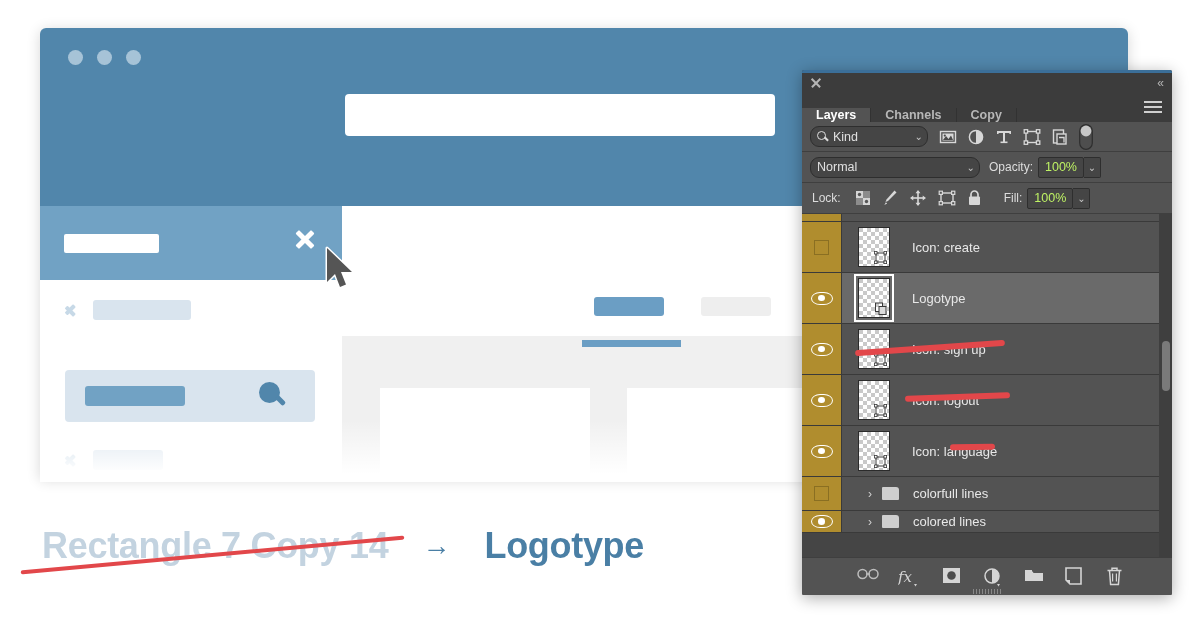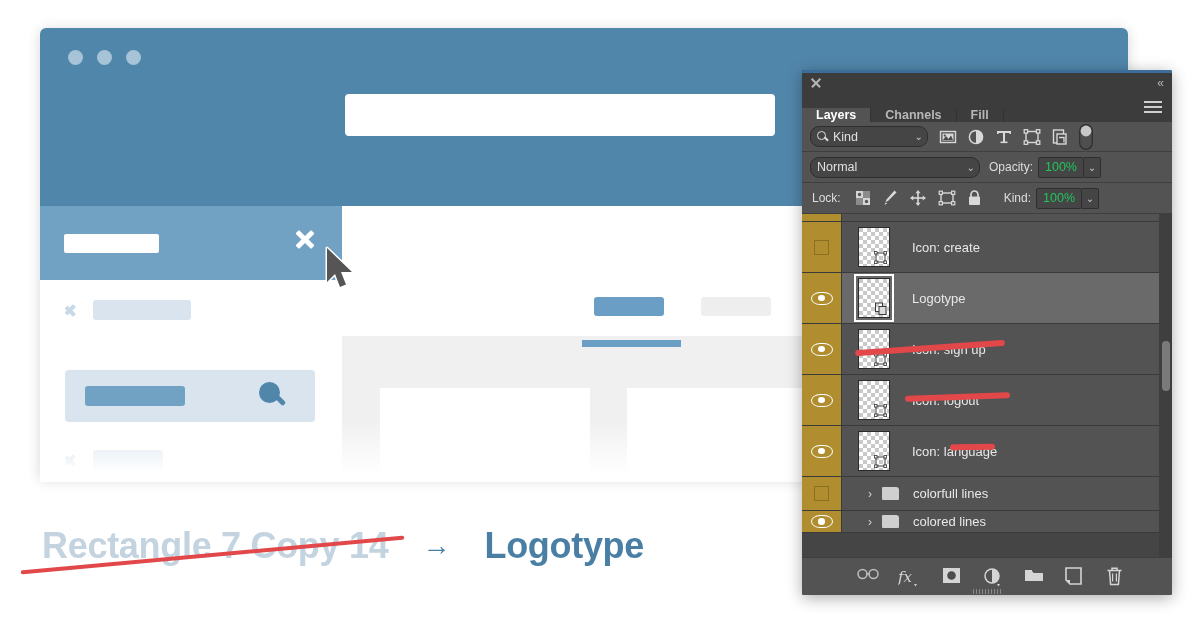--- a/index.html
+++ b/index.html
@@ -226,21 +226,21 @@
 
   .ps-row-blend {
     position:absolute; left:0; top:30px; width:100%; height:31px;
     display:flex; align-items:center; padding:0 8px;
     border-bottom:1px solid #3f3f3f;
   }
   .ps-label { font-size:12px; color:#ddd; margin:0 5px 0 9px; }
   .ps-numfield {
     width:46px; height:21px; background:#454545; border:1px solid #2e2e2e;
     border-radius:2px; display:flex; align-items:center; justify-content:center;
-    color:#22c55e; font-size:12.5px;
+    color:#bef264; font-size:12.5px;
   }
   .ps-stepper {
     width:17px; height:21px; background:#454545; border:1px solid #2e2e2e;
     border-left:none; border-radius:0 2px 2px 0;
     display:flex; align-items:center; justify-content:center;
     font-size:10px; color:#c8c8c8;
   }
 
   .ps-row-lock {
     position:absolute; left:0; top:61px; width:100%; height:31px;
@@ -397,21 +397,21 @@
   <div id="ps-accent"></div>
 
   <div class="ps-titlebar">
     <div class="ps-x"></div>
     <div class="ps-collapse">«</div>
   </div>
 
   <div class="ps-tabs">
     <div class="ps-tab active">Layers</div>
     <div class="ps-tab">Channels</div>
-    <div class="ps-tab">Fill</div>
+    <div class="ps-tab">Copy</div>
     <div class="ps-tab ps-tab-filler"></div>
     <div class="ps-menu">
       <i></i>
         <i></i>
         <i></i>
     </div>
   </div>
 
   <div class="ps-body">
 
@@ -517,21 +517,21 @@
             <rect x="13.6" y="12.6" width="3.2" height="3.2" fill="#555" stroke="#d8d8d8" stroke-width="1.2"></rect>
           </svg>
         </span>
         <span class="fi" style="width:15px;height:18px;">
           <svg width="15" height="18" viewBox="0 0 15 18">
             <path d="M4 8 V5.5 a3.5 3.5 0 0 1 7 0 V8" fill="none" stroke="#d8d8d8" stroke-width="1.7"></path>
             <rect x="2" y="7.6" width="11" height="8.4" rx="1" fill="#d8d8d8"></rect>
           </svg>
         </span>
       </div>
-      <span class="ps-label" style="margin-left:22px;">Kind:</span>
+      <span class="ps-label" style="margin-left:22px;">Fill:</span>
       <div class="ps-numfield">100%</div>
       <div class="ps-stepper">⌄</div>
     </div>
 
     <div class="ps-list">
 
       <div class="lyr partial-top">
         <div class="lyr-eye"></div>
       </div>
 

